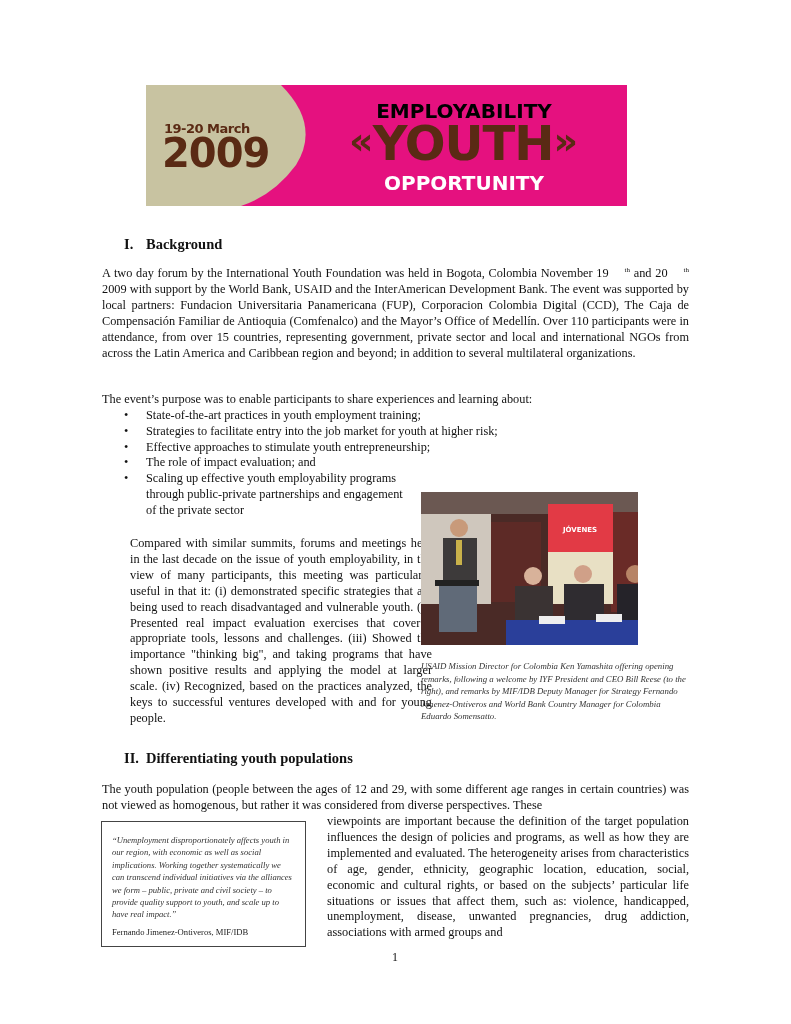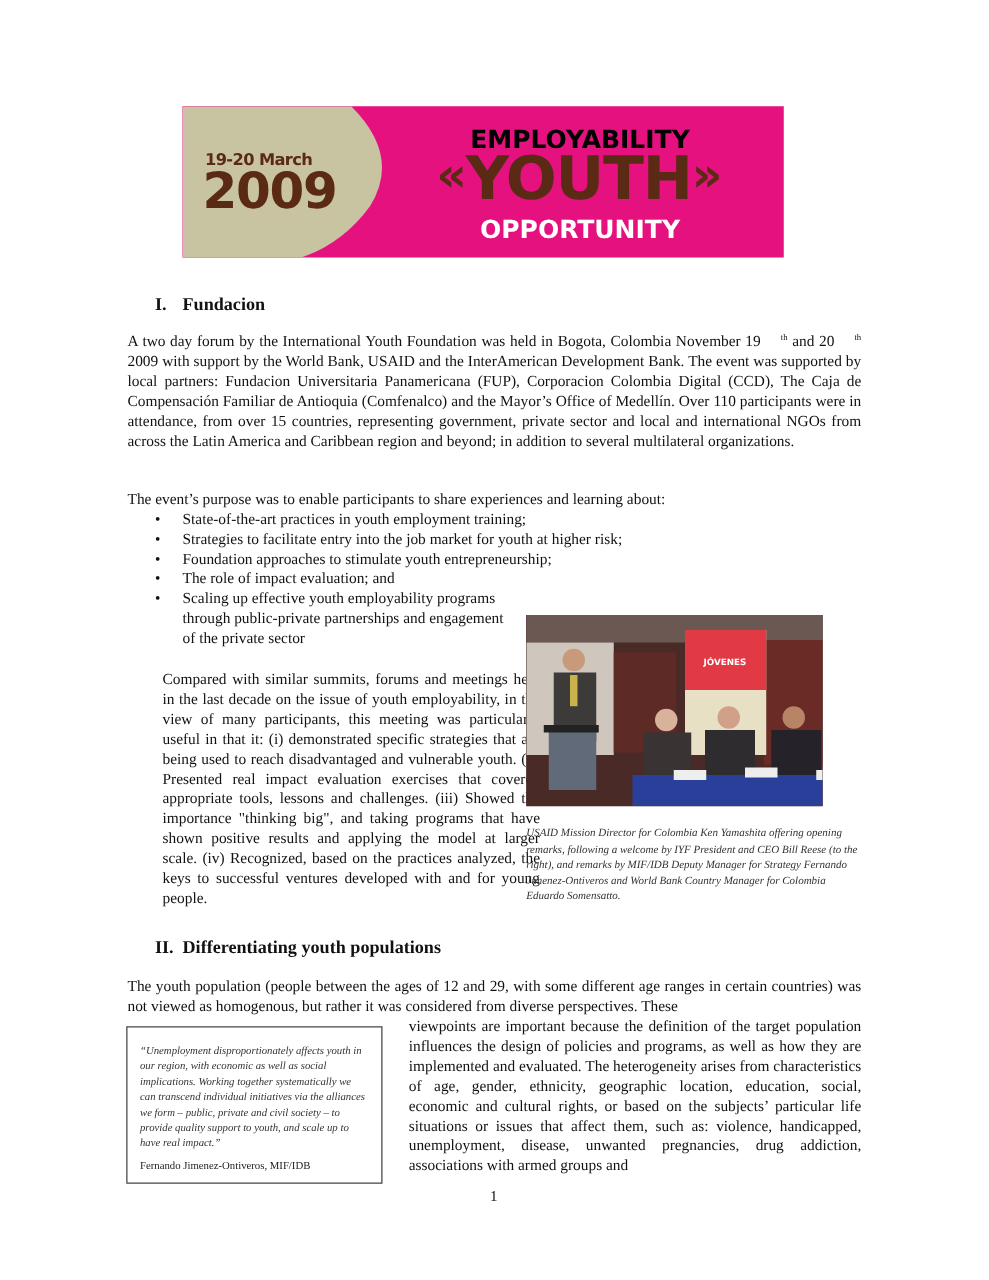--- a/index.html
+++ b/index.html
@@ -29,21 +29,21 @@
   .body { font-size: 12.3px; line-height: 15.9px; text-align: justify; }
   .p1 { left: 102px; top: 266px; width: 587px; }
   .p1 sup { font-size: 7px; line-height: 0; margin-left: 16px; }
   .p2 { left: 102px; top: 392px; width: 587px; text-align: left; }
   ul.bullets { left: 102px; top: 408px; width: 320px; margin: 0; padding: 0; list-style: none;
                font-size: 12.3px; line-height: 15.8px; }
   ul.bullets li { position: relative; padding-left: 44px; width: 560px; }
   ul.bullets li.narrow { width: 260px; }
   ul.bullets li .dot { position: absolute; left: 22px; top: 0; }
   .p3 { left: 102px; top: 536px; width: 302px; margin-left: 28px; }
-  .photo { left: 421px; top: 492px; width: 237px; height: 153px; overflow: hidden; background: #3b2521; }
+  .photo { left: 421px; top: 492px; width: 217px; height: 153px; overflow: hidden; background: #3b2521; }
   .caption { left: 421px; top: 660px; width: 265px; font-style: italic; font-size: 8.8px; line-height: 12.6px; color: #333; }
   .p4 { left: 102px; top: 782px; width: 587px; }
   .p5 { left: 327px; top: 814px; width: 362px; }
   .quote { left: 101px; top: 821px; width: 205px; height: 126px; border: 1.5px solid #444; box-sizing: border-box;
            padding: 12px 10px 6px 10px; }
   .quote-text { font-style: italic; font-size: 8.6px; line-height: 12.4px; color: #333; }
   .quote-attr { font-size: 8.6px; margin-top: 6px; color: #222; }
   .page-num { left: 392px; top: 950px; font-size: 12px; }
 </style>
 </head>
@@ -56,33 +56,33 @@
   <div class="abs date-line">19-20 March</div>
   <div class="abs year">2009</div>
   <div class="abs b-top">EMPLOYABILITY</div>
   <div class="abs b-bot">OPPORTUNITY</div>
   <div class="abs b-mid">
     <span class="chev">«</span><span>YOUTH</span><span class="chev">»</span>
   </div>
 </div>
 
 <h2 class="abs h1">
-  <span class="h-num">I.</span><span>Fundacion</span>
+  <span class="h-num">I.</span><span>Background</span>
 </h2>
 
 <p class="abs body p1">
   <span>A two day forum by the International Youth Foundation was held in Bogota, Colombia November 19</span><sup>th</sup><span> and 20</span><sup>th</sup><span> 2009 with support by the World Bank, USAID and the InterAmerican Development Bank.  The event was supported by local partners: Fundacion Universitaria Panamericana (FUP), Corporacion Colombia Digital (CCD), The Caja de Compensación Familiar de Antioquia (Comfenalco) and the Mayor’s Office of Medellín.  Over 110 participants were in attendance, from over 15 countries, representing government, private sector and local and international NGOs from across the Latin America and Caribbean region and beyond; in addition to several multilateral organizations.</span>
 </p>
 
 <p class="abs body p2">The event’s purpose was to enable participants to share experiences and learning about:</p>
 
 <ul class="abs bullets">
   <li><span class="dot">•</span><span>State-of-the-art practices in youth employment training;</span></li>
   <li><span class="dot">•</span><span>Strategies to facilitate entry into the job market for youth at higher risk;</span></li>
-  <li><span class="dot">•</span><span>Foundation approaches to stimulate youth entrepreneurship;</span></li>
+  <li><span class="dot">•</span><span>Effective approaches to stimulate youth entrepreneurship;</span></li>
   <li><span class="dot">•</span><span>The role of impact evaluation; and</span></li>
   <li class="narrow"><span class="dot">•</span><span>Scaling up effective youth employability programs through public-private partnerships and engagement of the private sector</span></li>
 </ul>
 
 <p class="abs body p3">Compared with similar summits, forums and meetings held in the last decade on the issue of youth employability, in the view of many participants, this meeting was particularly useful in that it: (i) demonstrated specific strategies that are being used to reach disadvantaged and vulnerable youth. (ii) Presented real impact evaluation exercises that covered appropriate tools, lessons and challenges. (iii) Showed the importance "thinking big", and taking programs that have shown positive results and applying the model at larger scale. (iv) Recognized, based on the practices analyzed, the keys to successful ventures developed with and for young people.</p>
 
 <div class="abs photo">
   <svg width="260" height="153" viewBox="0 0 260 153">
     <rect x="0" y="0" width="260" height="153" fill="#4a2a26"></rect>
     <rect x="0" y="0" width="260" height="22" fill="#6b5852"></rect>

